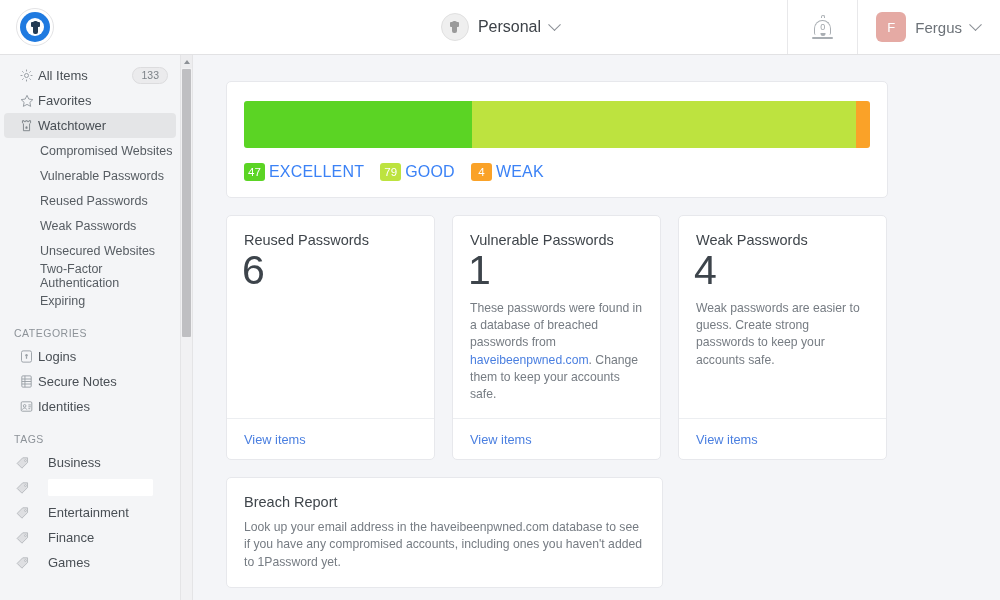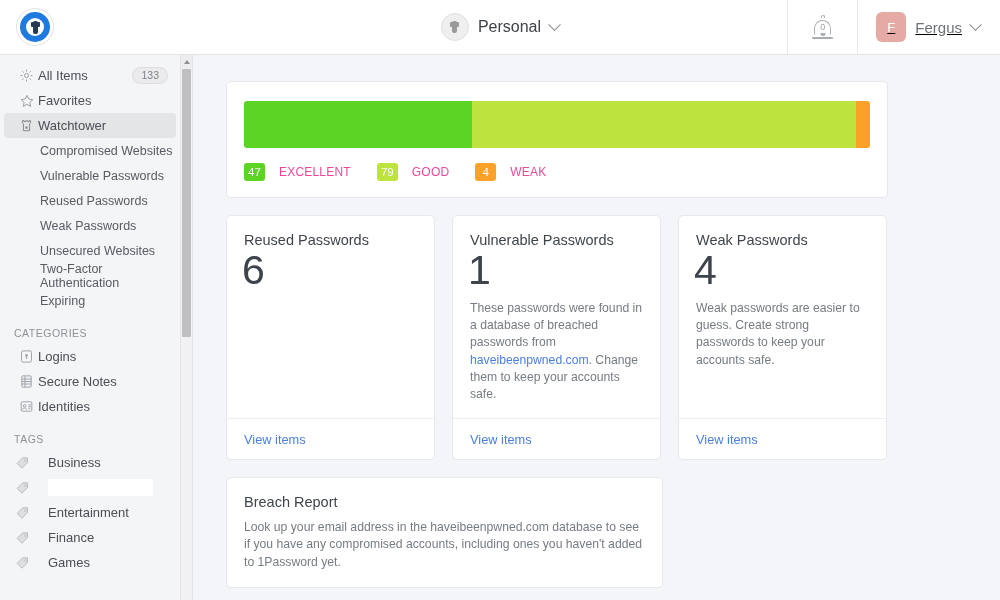--- a/index.html
+++ b/index.html
@@ -11,21 +11,20 @@
   }
   .app { width: 1000px; height: 600px; display: flex; flex-direction: column; position: relative; }
 
   
   .header {
     height: 55px; min-height: 55px;
     background: #ffffff;
     border-bottom: 1px solid #e2e2e4;
     display: flex; align-items: center;
     position: relative;
-    text-decoration: underline;
   }
   .header-logo { width: 70px; display: flex; align-items: center; justify-content: center; }
   .logo-mark {
     width: 38px; height: 38px; border-radius: 50%;
     border: 1px solid #e3e3e5;
     background: #fff;
     display: flex; align-items: center; justify-content: center;
   }
   .logo-inner {
     width: 30px; height: 30px; border-radius: 50%;
@@ -155,27 +154,27 @@
     padding: 26px 0 0 33px;
     overflow: hidden;
   }
   .card {
     background: #ffffff; border: 1px solid #e7e8ec; border-radius: 5px;
   }
   .strength-card { width: 662px; padding: 19px 17px 16px 17px; }
   .strength-title { font-size: 14.5px; color: #3f454b; margin-bottom: 17px; }
   .strength-bar { height: 47px; display: flex; border-radius: 3px; overflow: hidden; }
   .seg { height: 100%; }
-  .legend { display: flex; align-items: center; gap: 14px; margin-top: 15px; }
+  .legend { display: flex; align-items: center; gap: 4px; margin-top: 15px; }
   .legend-badge {
     min-width: 21px; height: 18px; border-radius: 3px; color: #fff;
     font-size: 11.5px; display: flex; align-items: center; justify-content: center;
     padding: 0 4px;
   }
-  .legend-label { font-size: 12px; color: #ec4899; letter-spacing: 0.2px; margin-right: 12px; }
+  .legend-label { font-size: 16px; color: #3b82f6; letter-spacing: 0.2px; margin-right: 12px; }
 
   .cards-row { display: flex; gap: 17px; margin-top: 17px; }
   .stat-card { width: 209px; display: flex; flex-direction: column; }
   .stat-top { padding: 16px 17px 14px 17px; flex: 1; }
   .stat-title { font-size: 14.5px; color: #3f454b; }
   .stat-number { font-size: 41px; color: #3d444b; line-height: 1.02; margin: 2px 0 8px -2px; }
   .stat-desc { font-size: 12.2px; color: #767c83; line-height: 1.42; }
   .stat-desc a { color: #4a7fe0; text-decoration: none; }
   .card-footer {
     border-top: 1px solid #eceef1; padding: 11px 17px;

